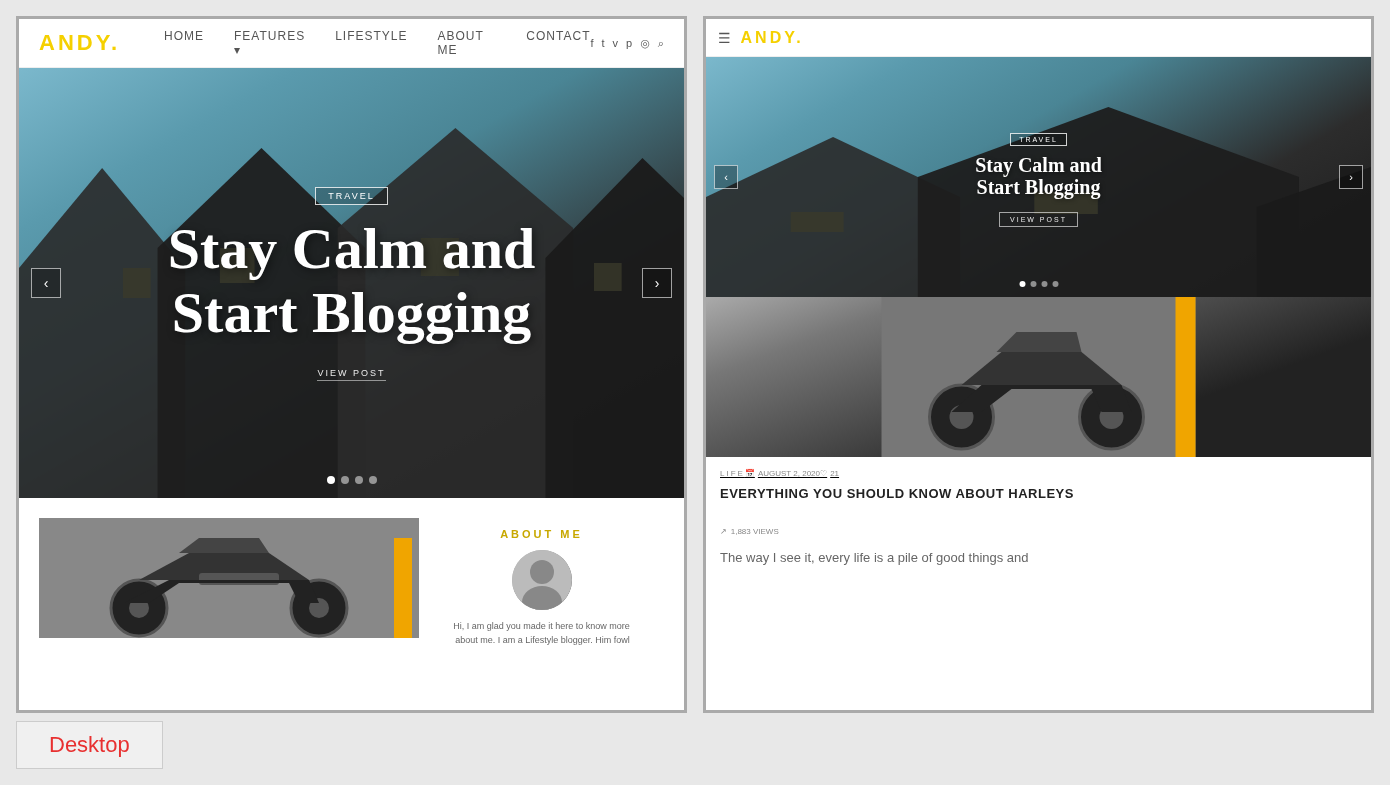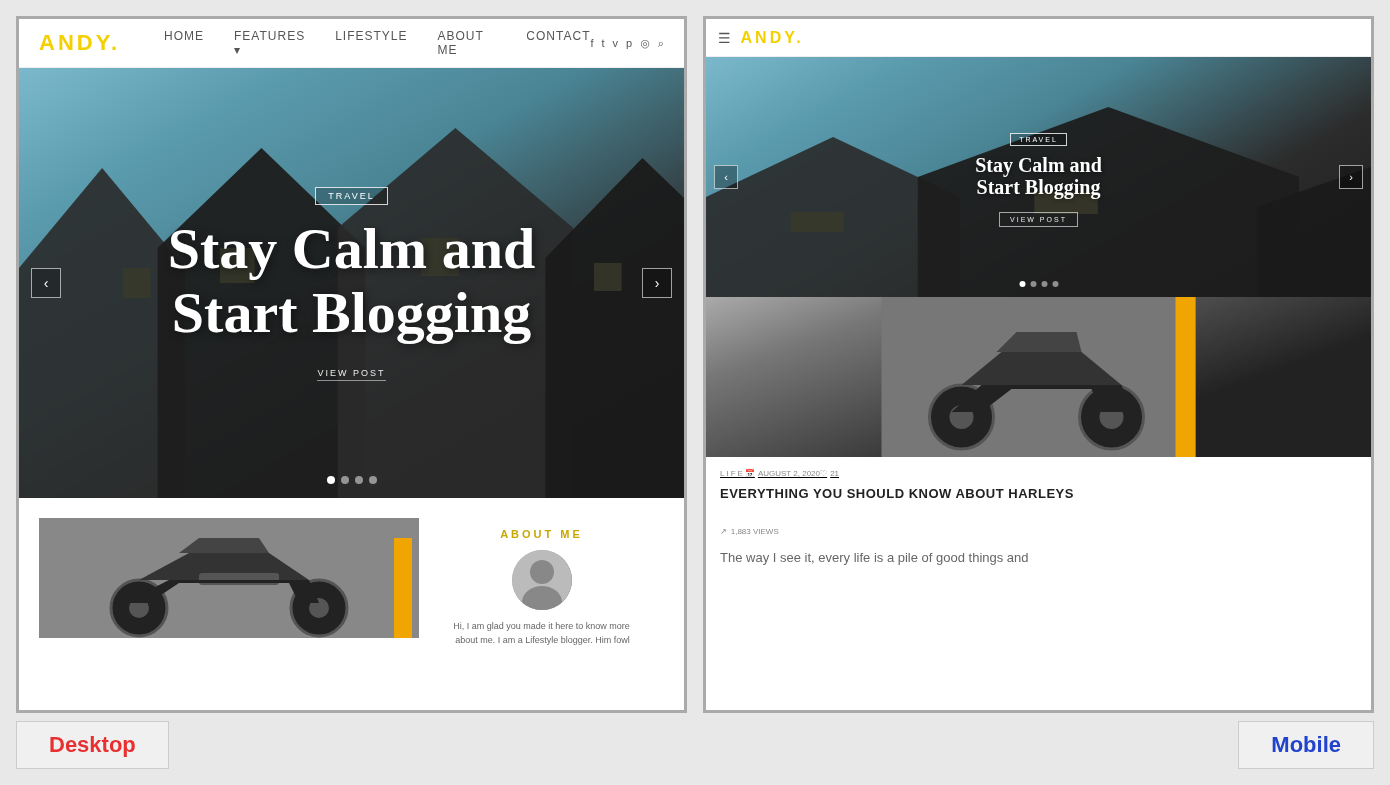--- a/index.html
+++ b/index.html
@@ -445,21 +445,21 @@
       width: 100%;
       padding: 8px 16px 16px 16px;
       justify-content: space-between;
     }
 
     .label-btn {
       background: #f0f0f0;
       border: 1px solid #ccc;
       padding: 10px 32px;
       font-size: 22px;
-      font-weight: bold;
+      font-weight: normal;
       cursor: pointer;
     }
 
     .label-btn-desktop { color: #e83030; }
     .label-btn-mobile { color: #2244cc; }
   </style>
 </head>
 <body>
 
 <div class="previews-row">
@@ -640,14 +640,13 @@
         <span>↗</span>
         <span>1,883 VIEWS</span>
       </div>
       <div class="mobile-article-text">The way I see it, every life is a pile of good things and</div>
     </div>
   </div>
 </div>
 
 <div class="labels-row">
   <button class="label-btn label-btn-desktop">Desktop</button>
-  <button class="label-btn label-btn-mobile">Mobile</button>
 </div>
 
 </body></html>

